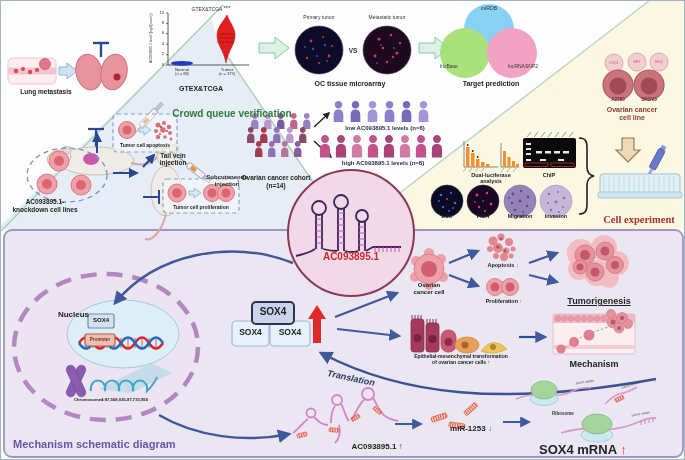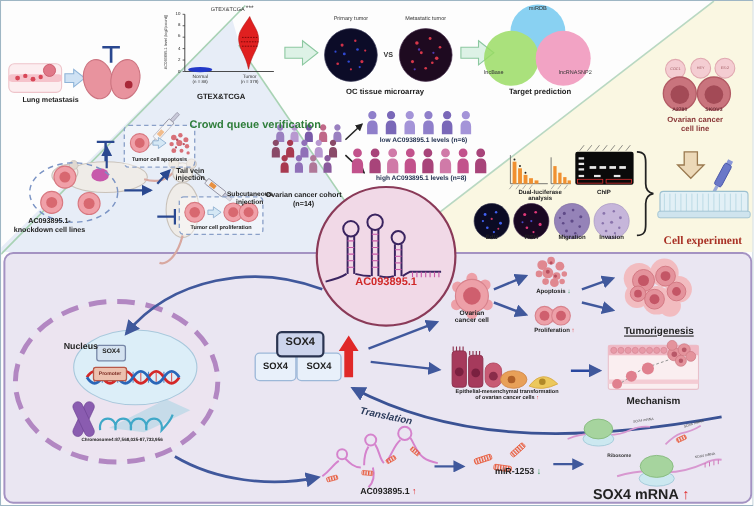--- a/index.html
+++ b/index.html
@@ -719,22 +719,23 @@
 
 <div class="L" style="left:406px;top:281px;width:44px;font-size:6px;">Ovarian</div>
 <div class="L" style="left:406px;top:288px;width:44px;font-size:6px;">cancer cell</div>
 <div class="L" style="left:478px;top:261px;width:48px;font-size:5.5px;"><span>Apoptosis</span> <span class="down">↓</span></div>
 <div class="L" style="left:476px;top:297px;width:54px;font-size:5.5px;"><span>Proliferation</span> <span class="up">↑</span></div>
 <div class="L" style="left:558px;top:295px;width:80px;font-size:9px;text-decoration:underline;">Tumorigenesis</div>
 <div class="L" style="left:405px;top:353px;width:110px;font-size:5px;">Epithelial-mesenchymal transformation</div>
 <div class="L" style="left:405px;top:359px;width:110px;font-size:5px;"><span>of ovarian cancer cells</span> <span class="up">↑</span></div>
 <div class="L" style="left:564px;top:358px;width:58px;font-size:9px;">Mechanism</div>
 <div class="L" style="left:305px;top:372px;width:90px;font-size:9px;font-style:italic;color:#2a3a5a;transform:rotate(12deg);">Translation</div>
-<div class="L" style="left:312px;top:441px;width:80px;font-size:8px;"><span>AC093895.1</span> <span class="up">↑</span></div>
+<div class="L" style="left:336px;top:441px;width:80px;font-size:8px;"><span>AC093895.1</span> <span class="up">↑</span></div>
 <div class="L" style="left:438px;top:423px;width:64px;font-size:8px;"><span>miR-1253</span> <span class="down">↓</span></div>
 <div class="L" style="left:538px;top:441px;width:84px;font-size:13px;"><span>SOX4 mRNA</span> <span class="up">↑</span></div>
 <div class="L" style="left:544px;top:410px;width:36px;font-size:4.5px;color:#333;">Ribosome</div>
 <div class="L n" style="left:568px;top:380px;width:32px;font-size:3.2px;color:#444;transform:rotate(-8deg);">SOX4 mRNA</div>
 <div class="L n" style="left:614px;top:383px;width:32px;font-size:3.2px;color:#444;transform:rotate(-18deg);">SOX4 mRNA</div>
 <div class="L n" style="left:624px;top:412px;width:32px;font-size:3.2px;color:#444;transform:rotate(-10deg);">SOX4 mRNA</div>
 
+<div class="L purp" style="left:12px;top:437px;width:200px;font-size:11px;text-align:left;">Mechanism schematic diagram</div>
 
 </div>
 
 </body></html>

